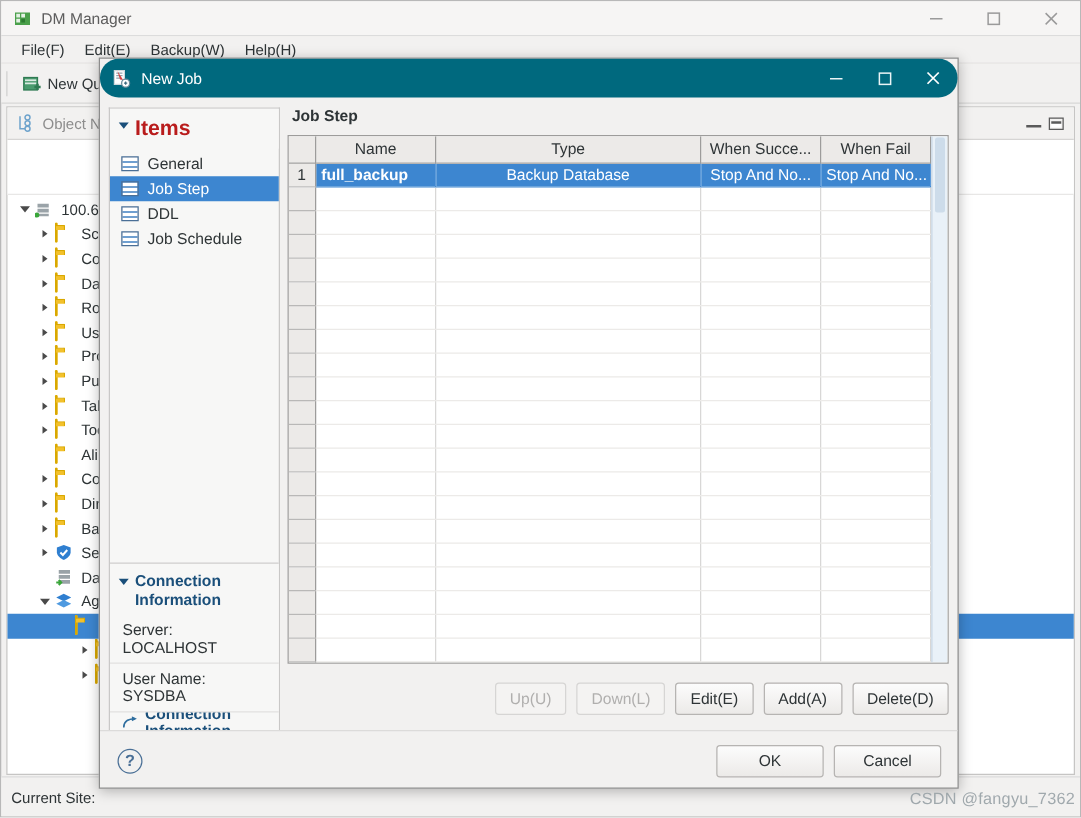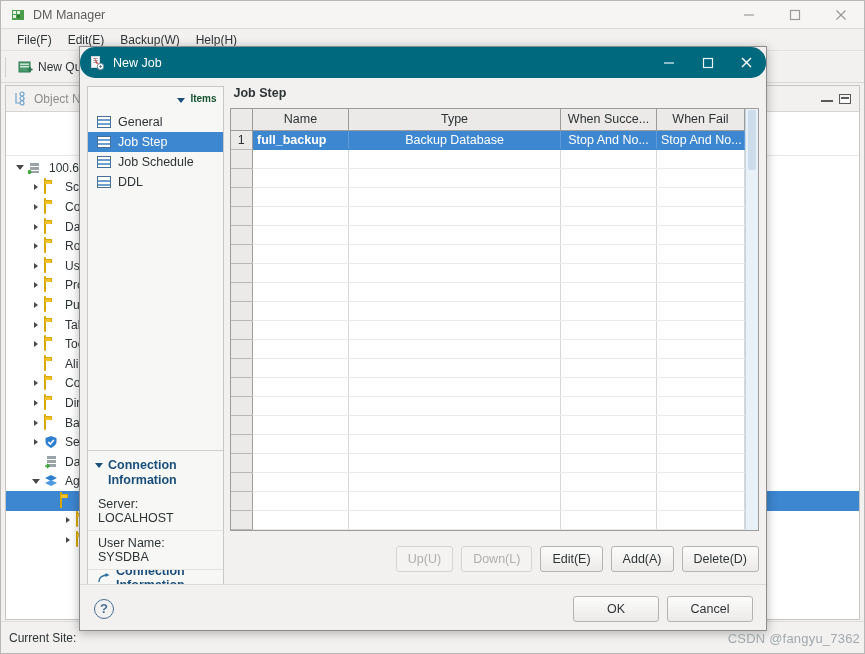--- a/index.html
+++ b/index.html
@@ -139,23 +139,22 @@
   .dlg-body { flex: 1; display: flex; padding: 0; position: relative; }
 
   
   .items-panel {
     width: 175px; margin: 8px 0 0 7px; background: #f7f7f6;
     border: 1px solid #c9c8c7; border-bottom: none;
     display: flex; flex-direction: column; height: 498px;
   }
   .section-head {
     display: flex; align-items: flex-start; gap: 5px;
-    padding: 6px 6px 6px 7px; color: #14532d; font-weight: bold; font-size: 10px;
+    padding: 6px 6px 6px 7px; color: #b91c1c; font-weight: bold; font-size: 17px;
     background: #f7f7f6;
-    justify-content: flex-end;
   }
   .section-head .caret {
     width: 0; height: 0; margin-top: 5px;
     border-left: 4px solid transparent; border-right: 4px solid transparent; border-top: 5px solid #1a4f7a;
     flex: 0 0 8px;
   }
   .item-list { padding-top: 2px; }
   .item-row {
     display: flex; align-items: center; height: 20px; padding-left: 9px; gap: 7px;
     color: #2e3436; font-size: 12.5px;
@@ -555,25 +554,25 @@
             <div class="item-row">
               <span class="list-icon"></span>
               <span>General</span>
             </div>
             <div class="item-row selected">
               <span class="list-icon"></span>
               <span>Job Step</span>
             </div>
             <div class="item-row">
               <span class="list-icon"></span>
-              <span>Job Schedule</span>
+              <span>DDL</span>
             </div>
             <div class="item-row">
               <span class="list-icon"></span>
-              <span>DDL</span>
+              <span>Job Schedule</span>
             </div>
           </div>
         <div class="items-spacer"></div>
         <div class="conn-panel">
           <div class="conn-head">
             <span class="caret"></span>
             <span>Connection Information</span>
           </div>
           <div class="conn-row">Server: LOCALHOST</div>
           <div class="conn-row">User Name: SYSDBA</div>

